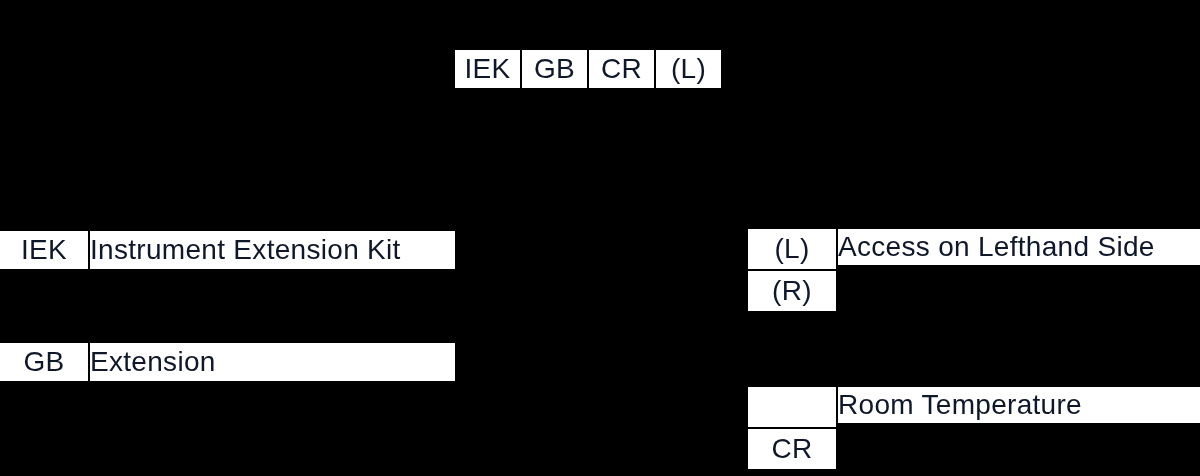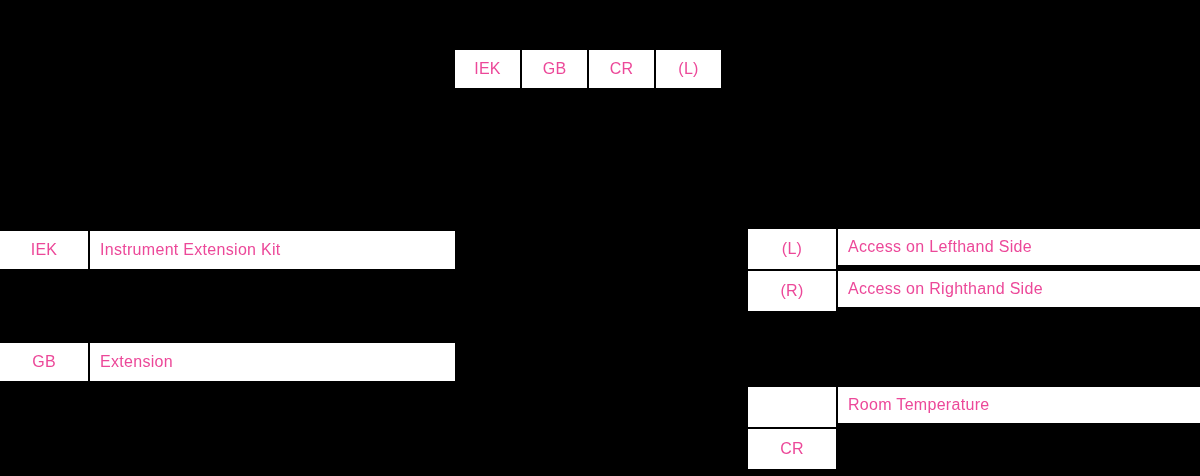--- a/index.html
+++ b/index.html
@@ -28,34 +28,33 @@
     row-gap: 2px;
     background: #000;
   }
   .row {
     display: flex;
     column-gap: 2px;
     background: #000;
   }
   .cell {
     background: #ffffff;
-    color: #ec4899;
+    color: #0f172a;
     display: flex;
     align-items: center;
-    font-size: 16px;
+    font-size: 28px;
     line-height: 1;
     height: 38px;
     letter-spacing: 0.3px;
   }
   .cell.code {
     justify-content: center;
   }
   .cell.label {
     justify-content: flex-start;
-    padding-left: 10px;
   }
   
   .code-bar { left: 455px; top: 50px; column-gap: 2px; }
   .code-bar .cell { width: 65px; height: 38px; justify-content: center; }
 
   
   .iek-table  { left: 0; top: 231px; }
   .gb-table   { left: 0; top: 343px; }
   .left-code  { width: 88px; }
   .left-label { width: 365px; }
@@ -92,21 +91,20 @@
     </div>
   </div>
 
   <div class="tbl-rows access-table">
     <div class="row">
       <div class="cell code right-code">(L)</div>
       <div class="cell label right-label">Access on Lefthand Side</div>
     </div>
     <div class="row">
       <div class="cell code right-code">(R)</div>
-      <div class="cell label right-label">Access on Righthand Side</div>
     </div>
   </div>
 
   <div class="tbl-rows temp-table">
     <div class="row">
       <div class="cell code right-code"></div>
       <div class="cell label right-label">Room Temperature</div>
     </div>
     <div class="row">
       <div class="cell code right-code">CR</div>

